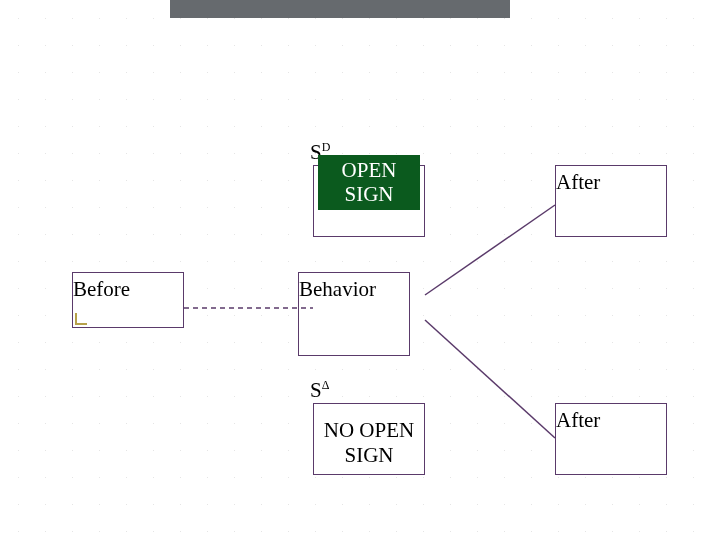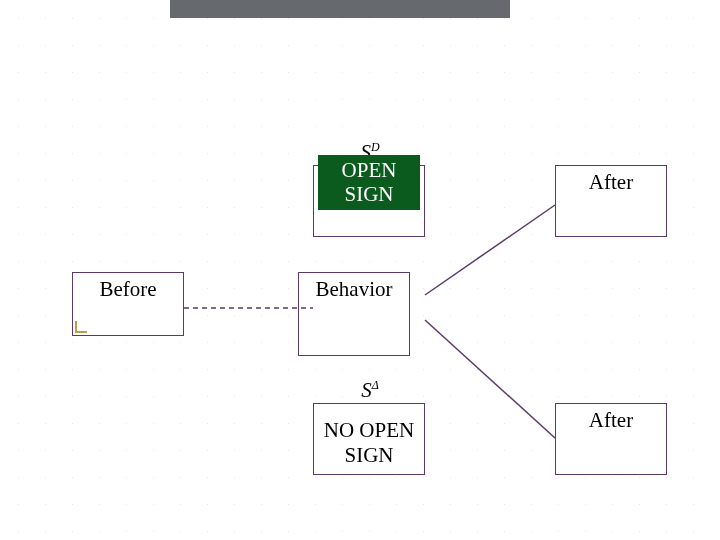--- a/index.html
+++ b/index.html
@@ -44,34 +44,33 @@
     line-height: 1.1;
     color: #000;
   }
   .box {
     position: absolute;
     background: #fff;
     border: 1px solid #5a3a6a;
     box-sizing: border-box;
     display: flex;
     align-items: flex-start;
-    justify-content: center;
+    justify-content: flex-start;
     text-align: center;
     font-size: 21px;
     padding-top: 4px;
   }
   .box.centered {
     align-items: center;
     padding-top: 8px;
   }
   .label-above {
     position: absolute;
-    text-align: center;
+    text-align: left;
     font-size: 21px;
-    font-style: italic;
   }
   .label-above sup {
     font-size: 12px;
     vertical-align: super;
   }
   .corner {
     position: absolute;
     width: 10px;
     height: 10px;
     border-left: 2px solid #b6a14a;
@@ -115,21 +114,21 @@
 
   <div class="box" style="left:313px; top:165px; width:112px; height:72px;"></div>
   <div class="green-fill" style="left:318px; top:155px; width:102px; height:55px;">
     <span>OPEN SIGN</span>
   </div>
 
   <div class="box" style="left:555px; top:165px; width:112px; height:72px;">
     <span>After</span>
   </div>
 
-  <div class="box" style="left:72px; top:272px; width:112px; height:64px;">
+  <div class="box" style="left:72px; top:272px; width:112px; height:56px;">
     <span>Before</span>
     <div class="corner"></div>
   </div>
 
   <div class="box" style="left:298px; top:272px; width:112px; height:84px;">
     <span>Behavior</span>
   </div>
 
   <div class="label-above" style="left:310px; top:378px; width:120px;">
     <span>S</span><sup>Δ</sup>

